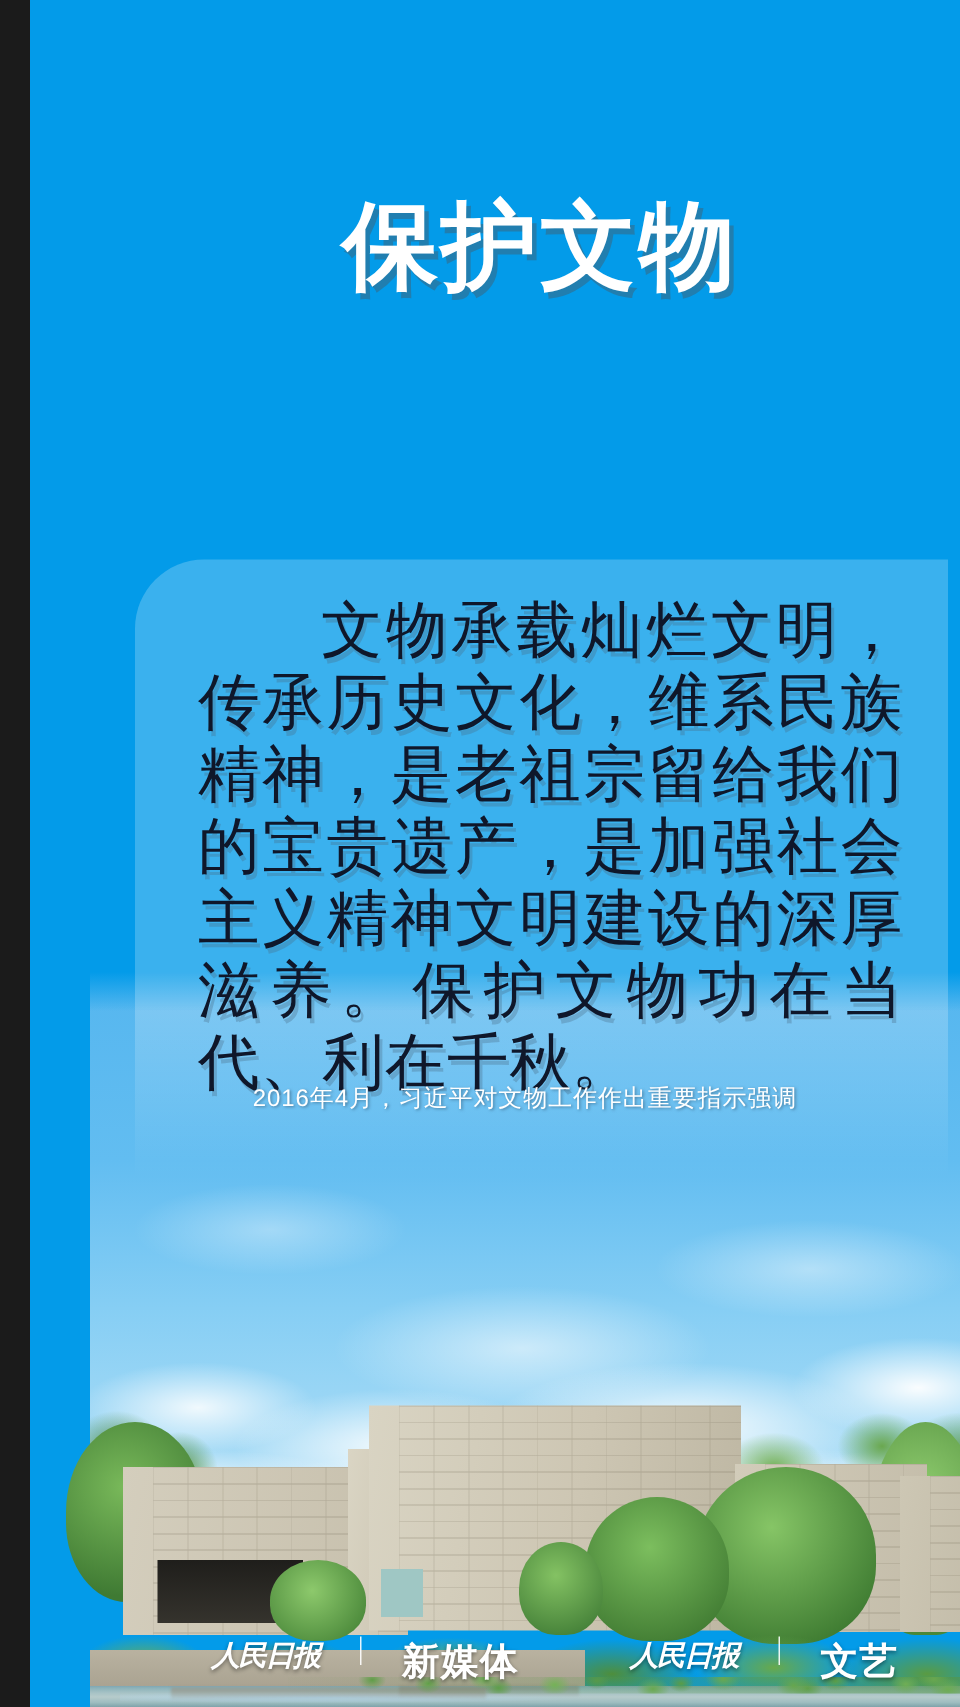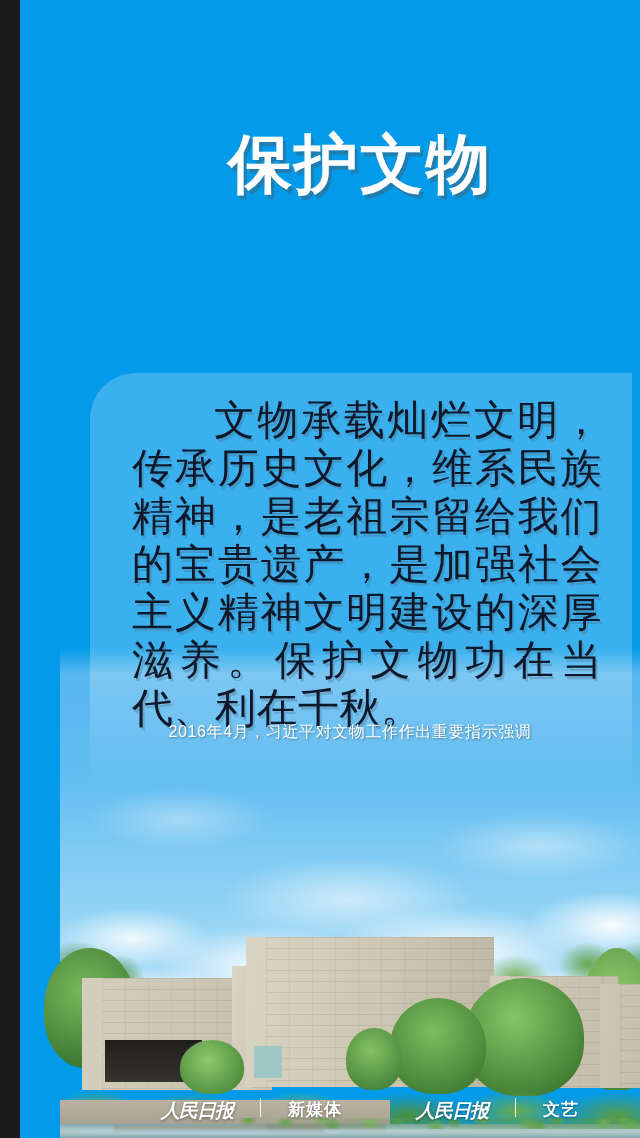--- a/index.html
+++ b/index.html
@@ -177,21 +177,21 @@
     display:flex;justify-content:center;align-items:center;gap:34px;
     color:#fff;
   }
   .logo{display:flex;align-items:flex-start;gap:7px;
     text-shadow:0 1px 3px rgba(0,0,0,.45);}
   .logo .rmrb{
     font-family:"Liberation Serif","DejaVu Serif",serif;
     font-style:italic;font-weight:bold;font-size:19px;letter-spacing:-1px;
   }
   .logo .bar{width:1px;height:19px;background:rgba(255,255,255,.9);}
-  .logo .sub{font-weight:bold;font-size:17px;letter-spacing:1px;}
+  .logo .sub{font-weight:bold;font-size:25px;letter-spacing:1px;}
 </style>
 </head>
 <body>
 
 <div class="poster">
 
   <div class="photo">
     <div class="sky"></div>
     <div class="sky-low"></div>
     <div class="trees-far"></div>

